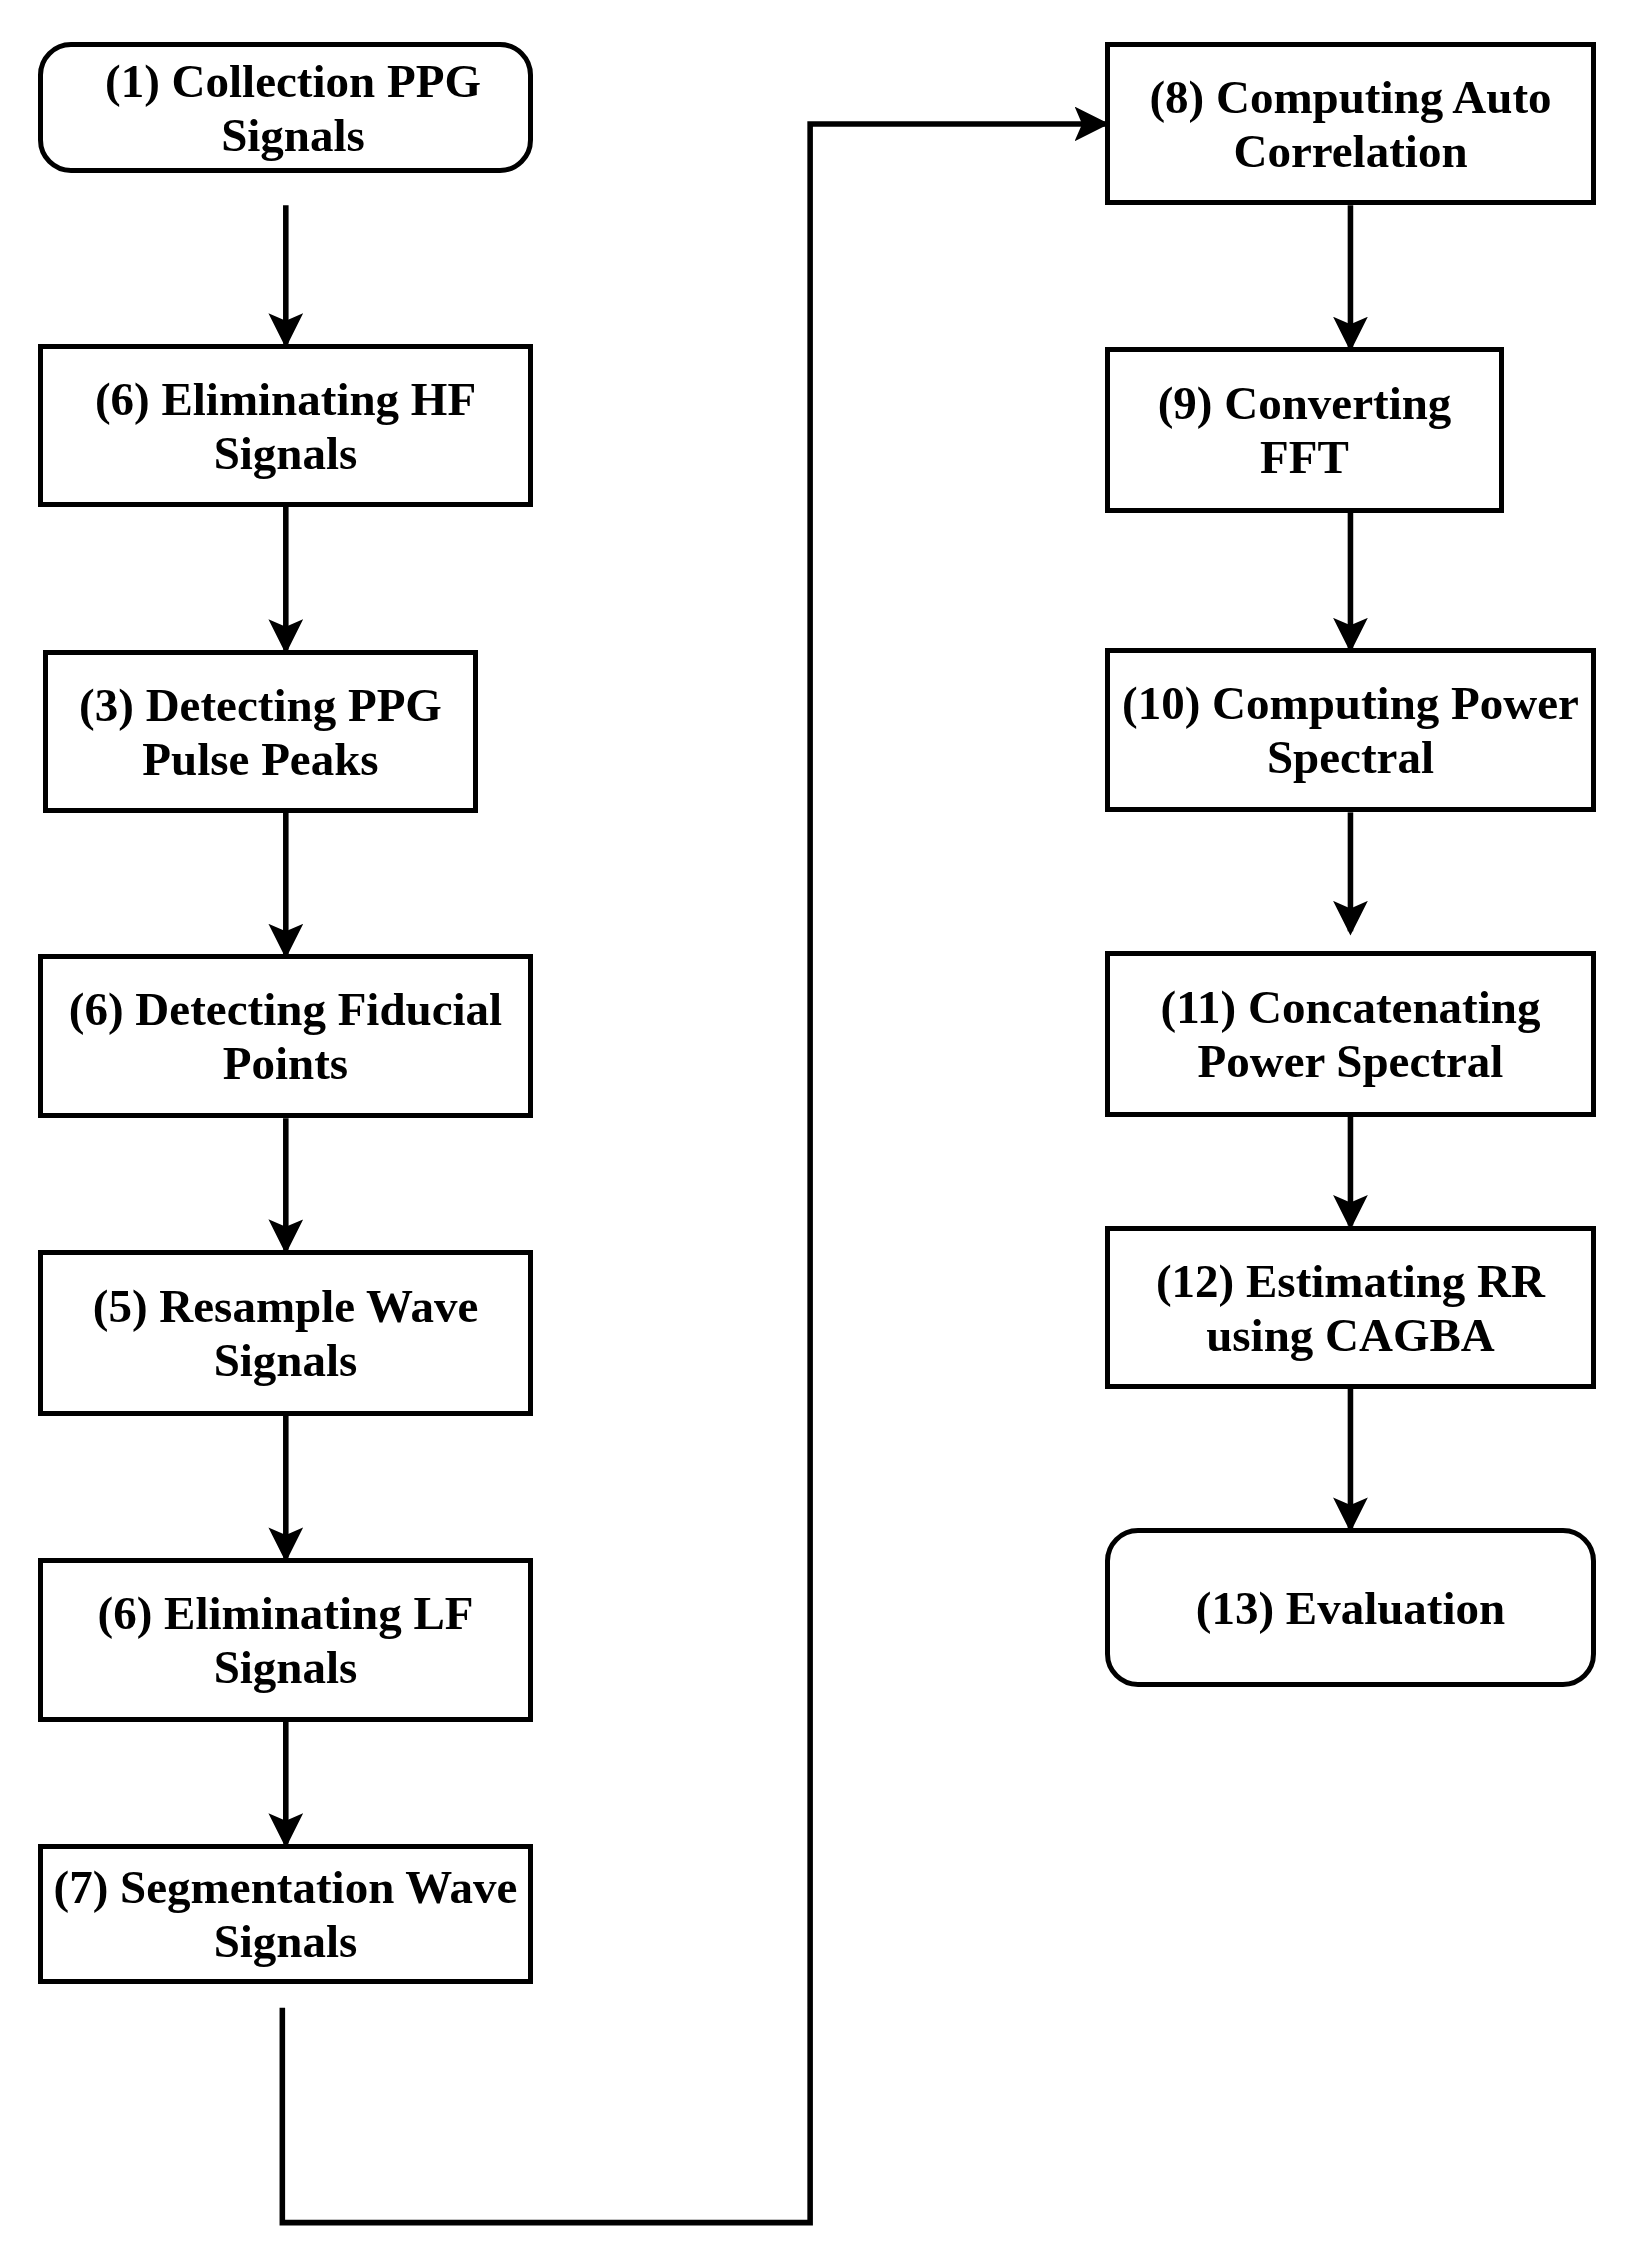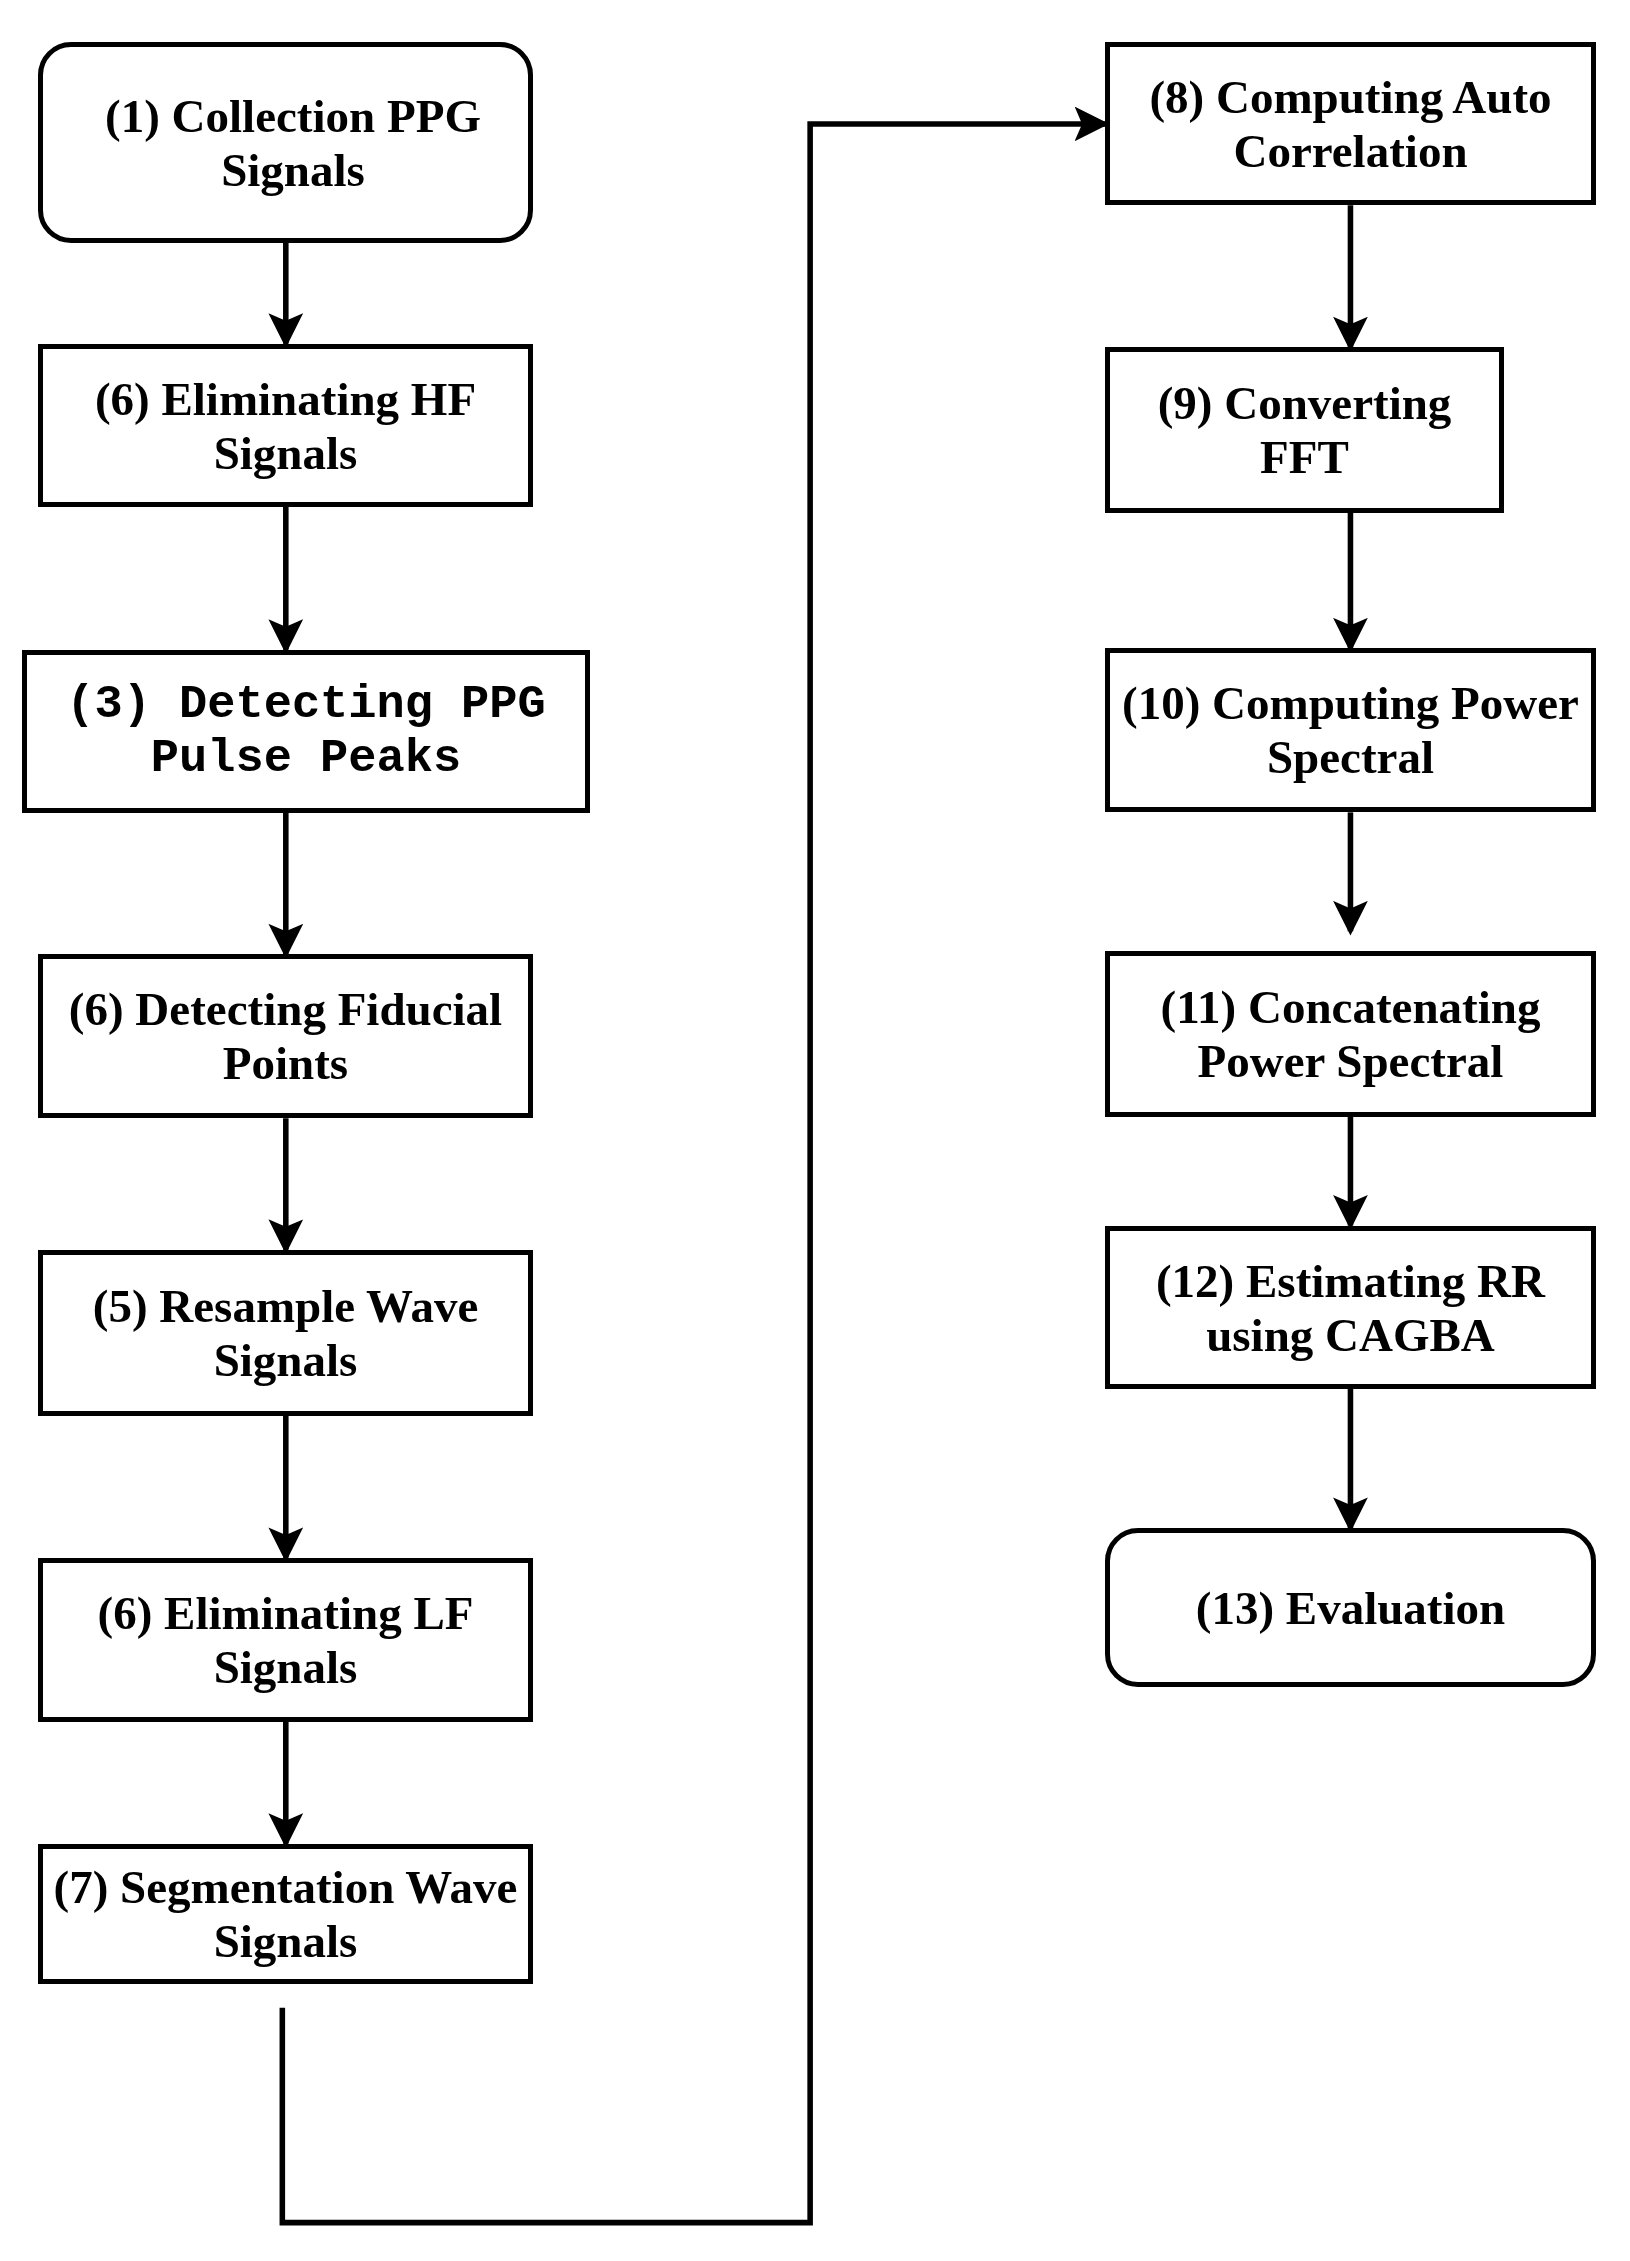--- a/index.html
+++ b/index.html
@@ -8,23 +8,23 @@
   .box{
     position:absolute;box-sizing:border-box;
     border:5.6px solid #000000;background:#ffffff;color:#000000;
     display:flex;align-items:center;justify-content:center;
     text-align:center;white-space:pre-line;
     font-family:"Liberation Serif","DejaVu Serif",serif;
     font-weight:700;font-size:47px;line-height:54px;
   }
   .rounded{border-radius:33px;}
   
-  #b1{left:38px;top:42px;width:495px;height:201px;padding-left:15px;}
+  #b1{left:38px;top:42px;width:495px;height:131px;padding-left:15px;}
   #b2{left:38px;top:344px;width:495px;height:163px;}
-  #b3{left:22px;top:650px;width:568px;height:163px;font-family:Liberation Mono, monospace;}
+  #b3{left:43px;top:650px;width:435px;height:163px;}
   #b4{left:38px;top:954px;width:495px;height:164px;}
   #b5{left:38px;top:1250px;width:495px;height:166px;}
   #b6{left:38px;top:1558px;width:495px;height:164px;}
   #b7{left:38px;top:1844px;width:495px;height:140px;}
   
   #b8{left:1105px;top:42px;width:491px;height:163px;}
   #b9{left:1105px;top:347px;width:399px;height:166px;}
   #b10{left:1105px;top:648px;width:491px;height:164px;}
   #b11{left:1105px;top:931px;width:491px;height:166px;margin-top:20px;}
   #b12{left:1105px;top:1226px;width:491px;height:163px;}

